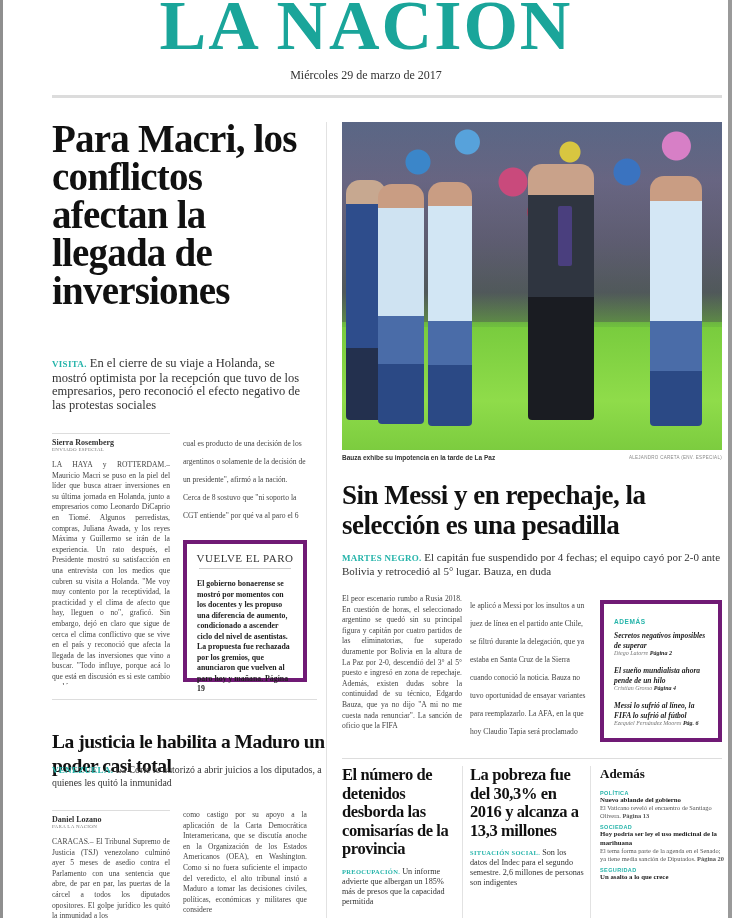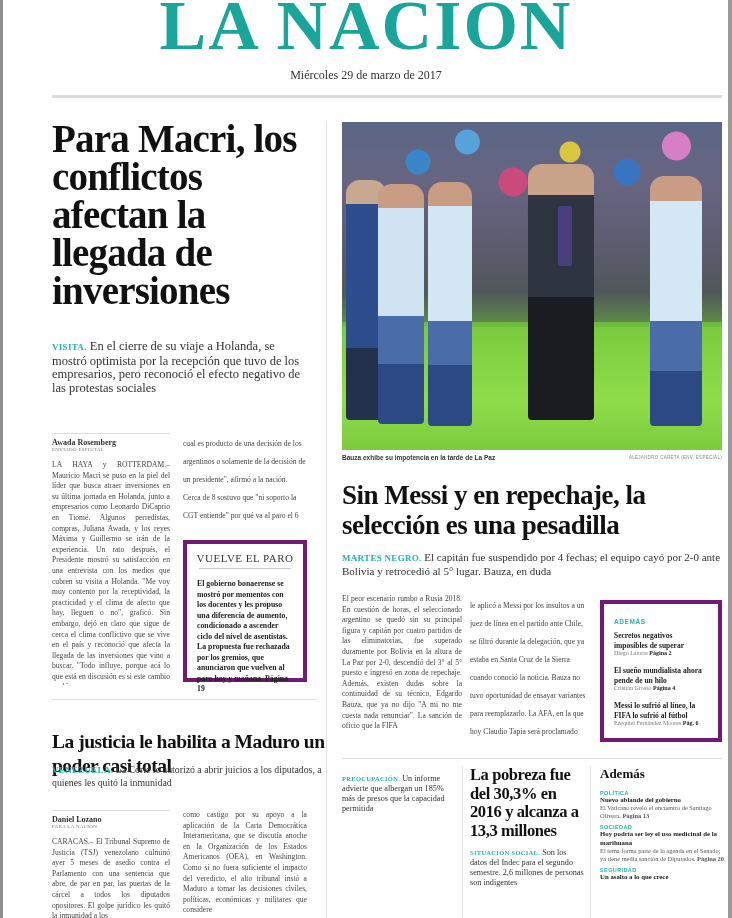--- a/index.html
+++ b/index.html
@@ -47,21 +47,21 @@
   .pitch { position: absolute; left: 0; top: 205px; width: 380px; height: 123px; background: linear-gradient(180deg, #79cc3e, #8fdc4a 60%, #7ccc3f); }
   .fig { position: absolute; border-radius: 14px 14px 4px 4px; }
   .caption-row { position: absolute; left: 342px; top: 454px; width: 380px; display: flex; justify-content: space-between; align-items: center; }
   .caption { font-family: "Liberation Sans", "DejaVu Sans", sans-serif; font-weight: bold; font-size: 6.5px; color: #333; }
   .credit { font-family: "Liberation Sans", "DejaVu Sans", sans-serif; font-size: 4.5px; color: #888; letter-spacing: 0.3px; text-transform: uppercase; }
 
   .sport-head { left: 342px; top: 480px; width: 385px; font-weight: bold; font-size: 27px; line-height: 30px; letter-spacing: -0.5px; color: #111; }
   .sport-deck { left: 342px; top: 551px; width: 380px; }
 
   .side-box-title { color: #25b4aa; font-family: "Liberation Sans", "DejaVu Sans", sans-serif; font-weight: bold; font-size: 6.5px; letter-spacing: 0.6px; padding: 14px 10px 6px; text-transform: uppercase; }
-  .side-item { padding: 0 10px 10px; }
+  .side-item { padding: 0 10px 10px; font-style: italic; }
   .side-item-title { font-weight: bold; font-size: 7.5px; line-height: 9.5px; color: #222; }
   .side-item-author { font-size: 6px; color: #777; }
   .side-item-page { font-weight: bold; color: #222; }
 
   .second-head { left: 52px; top: 730px; width: 275px; font-size: 19.5px; line-height: 24px; letter-spacing: -0.5px; color: #111; font-weight: bold; }
   .second-deck { left: 52px; top: 764px; width: 272px; font-size: 9.8px; line-height: 11.5px; }
 
   .brief-head { font-weight: bold; font-size: 16.5px; line-height: 18.5px; letter-spacing: -0.4px; color: #111; }
   .brief-deck { font-size: 8.2px; line-height: 10px; color: #333; margin-top: 8px; }
   .brief-deck .kicker { font-size: 6.5px; }
@@ -75,28 +75,28 @@
 <body>
 
 <div class="edge-left"></div>
 <div class="edge-right"></div>
 
 <div class="masthead">LA NACION</div>
 <div class="dateline">Miércoles 29 de marzo de 2017</div>
 <div class="top-rule"></div>
 
 <div class="abs lead-head">Para Macri, los conflictos afectan la llegada de inversiones</div>
-<div class="abs deck" style="left:52px; top:340px; width:250px;">
+<div class="abs deck" style="left:52px; top:357px; width:250px;">
   <span class="kicker">Visita.</span>
   <span>En el cierre de su viaje a Holanda, se mostró optimista por la recepción que tuvo de los empresarios, pero reconoció el efecto negativo de las protestas sociales</span>
 </div>
 
 <div class="hrule" style="left:52px; top:433px; width:118px;"></div>
 <div class="abs" style="left:52px; top:438px; width:118px;">
-  <div class="byline-name">Awada Rosemberg</div>
+  <div class="byline-name">Sierra Rosemberg</div>
   <div class="byline-role">ENVIADO ESPECIAL</div>
 </div>
 <div class="abs body-text" style="left:52px; top:460px; width:118px; height:225px; overflow:hidden;">LA HAYA y ROTTERDAM.– Mauricio Macri se puso en la piel del líder que busca atraer inversiones en su última jornada en Holanda, junto a empresarios como Leonardo DiCaprio en Tiomé. Algunos perredistas, compras, Juliana Awada, y los reyes Máxima y Guillermo se irán de la experiencia. Un rato después, el Presidente mostró su satisfacción en una entrevista con los medios que cubren su visita a Holanda. "Me voy muy contento por la receptividad, la practicidad y el clima de afecto que hay, lleguen o no", graficó. Sin embargo, dejó en claro que sigue de cerca el clima conflictivo que se vive en el país y reconoció que afecta la llegada de las inversiones que vino a buscar. "Todo influye, porque acá lo que está en discusión es si este cambio evalúa</div>
 
 <div class="abs" style="left:183px; top:432px; width:124px; height:98px; overflow:hidden;">
   <span class="body-text">cual es producto de una decisión de los argentinos o solamente de la decisión de un presidente", afirmó a la nación. Cerca de 8 sostuvo que "ni soporto la CGT entiende" por qué va al paro el 6 de abril, y reconoció que "algunos quieren invertir ahora, pero otros quieren esperar a ver qué pasa en las elecciones".</span>
   
 </div>
 
 <div class="box" style="left:183px; top:540px; width:124px; height:142px;">
@@ -161,20 +161,21 @@
 <div class="hrule" style="left:52px; top:810px; width:118px;"></div>
 <div class="abs" style="left:52px; top:815px; width:118px;">
   <div class="byline-name">Daniel Lozano</div>
   <div class="byline-role">PARA LA NACION</div>
 </div>
 <div class="abs body-text" style="left:52px; top:837px; width:118px; height:81px; overflow:hidden;">CARACAS.– El Tribunal Supremo de Justicia (TSJ) venezolano culminó ayer 5 meses de asedio contra el Parlamento con una sentencia que abre, de par en par, las puertas de la cárcel a todos los diputados opositores. El golpe jurídico les quitó la inmunidad a los</div>
 <div class="abs body-text" style="left:183px; top:810px; width:124px; height:108px; overflow:hidden;">como castigo por su apoyo a la aplicación de la Carta Democrática Interamericana, que se discutía anoche en la Organización de los Estados Americanos (OEA), en Washington. Como si no fuera suficiente el impacto del veredicto, el alto tribunal instó a Maduro a tomar las decisiones civiles, políticas, económicas y militares que considere</div>
 
 <div class="hrule" style="left:342px; top:758px; width:380px;"></div>
 <div class="abs" style="left:342px; top:766px; width:115px;">
+  <div class="brief-head">El número de detenidos desborda las comisarías de la provincia</div>
   <div class="brief-deck">
     <span class="kicker">Preocupación.</span>
     <span>Un informe advierte que albergan un 185% más de presos que la capacidad permitida</span>
   </div>
 </div>
 <div class="vrule" style="left:462px; top:766px; height:152px;"></div>
 <div class="abs" style="left:470px; top:766px; width:115px;">
   <div class="brief-head">La pobreza fue del 30,3% en 2016 y alcanza a 13,3 millones</div>
   <div class="brief-deck">
     <span class="kicker">Situación social.</span>

